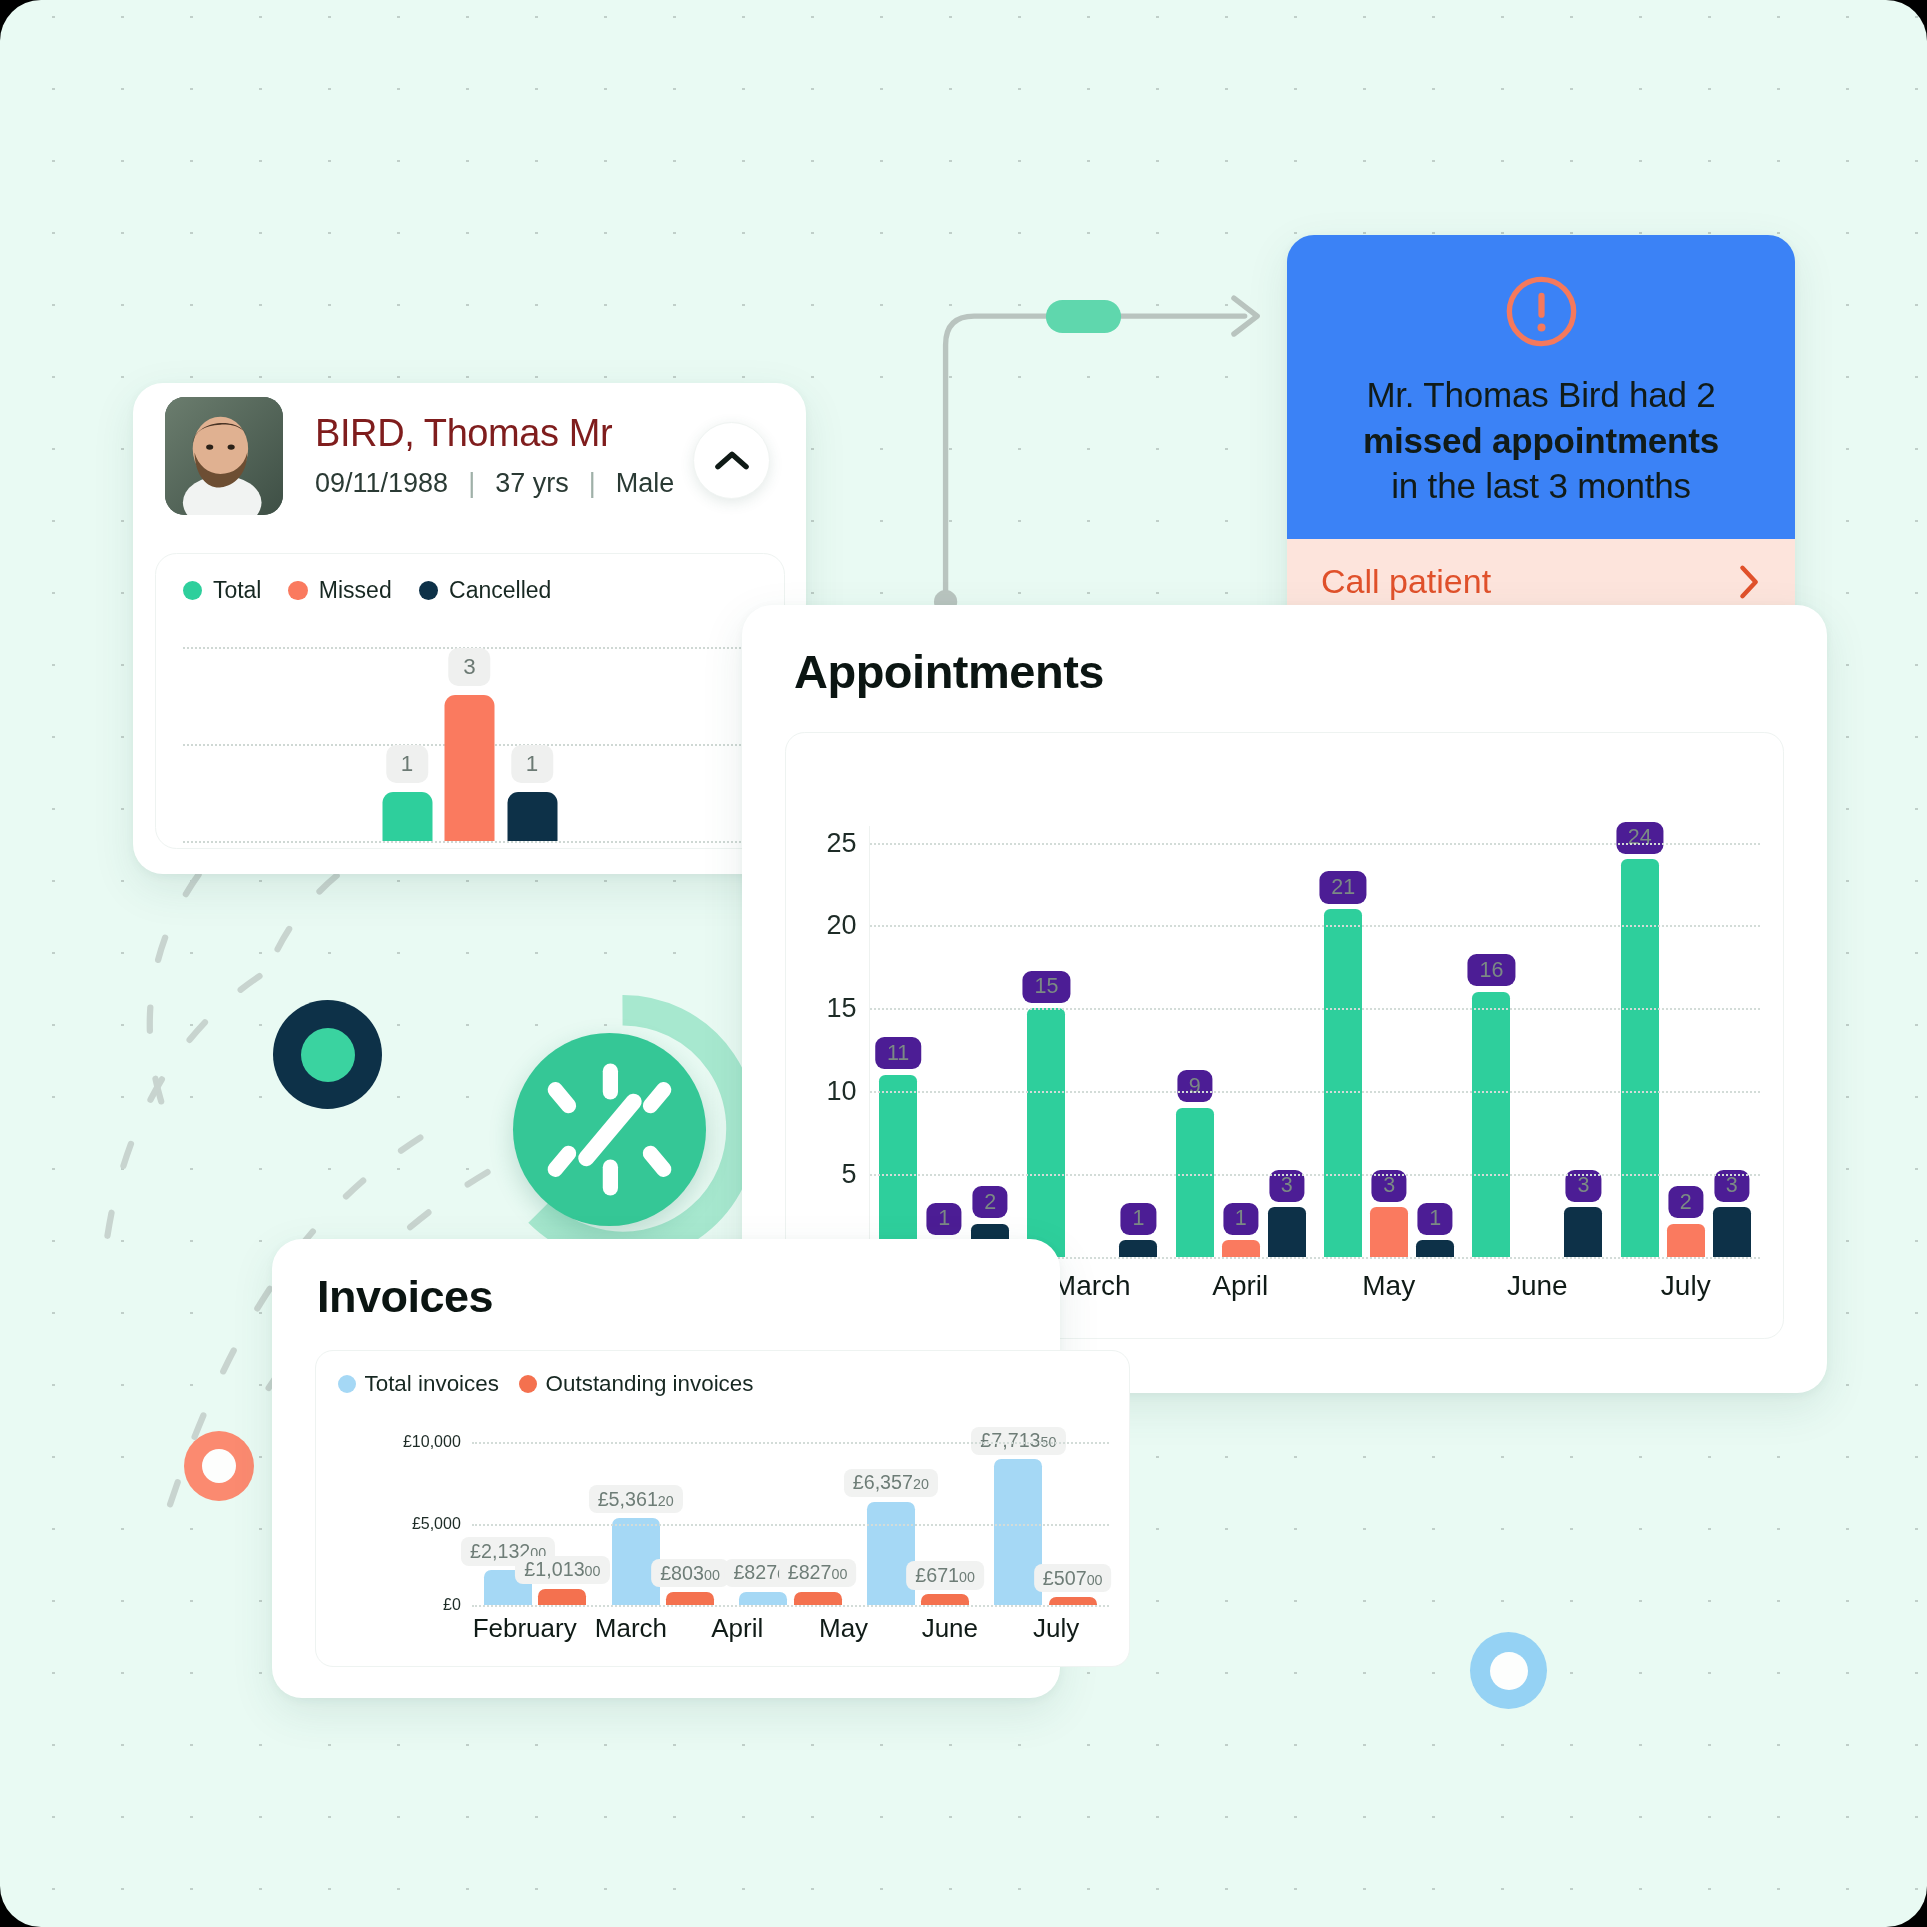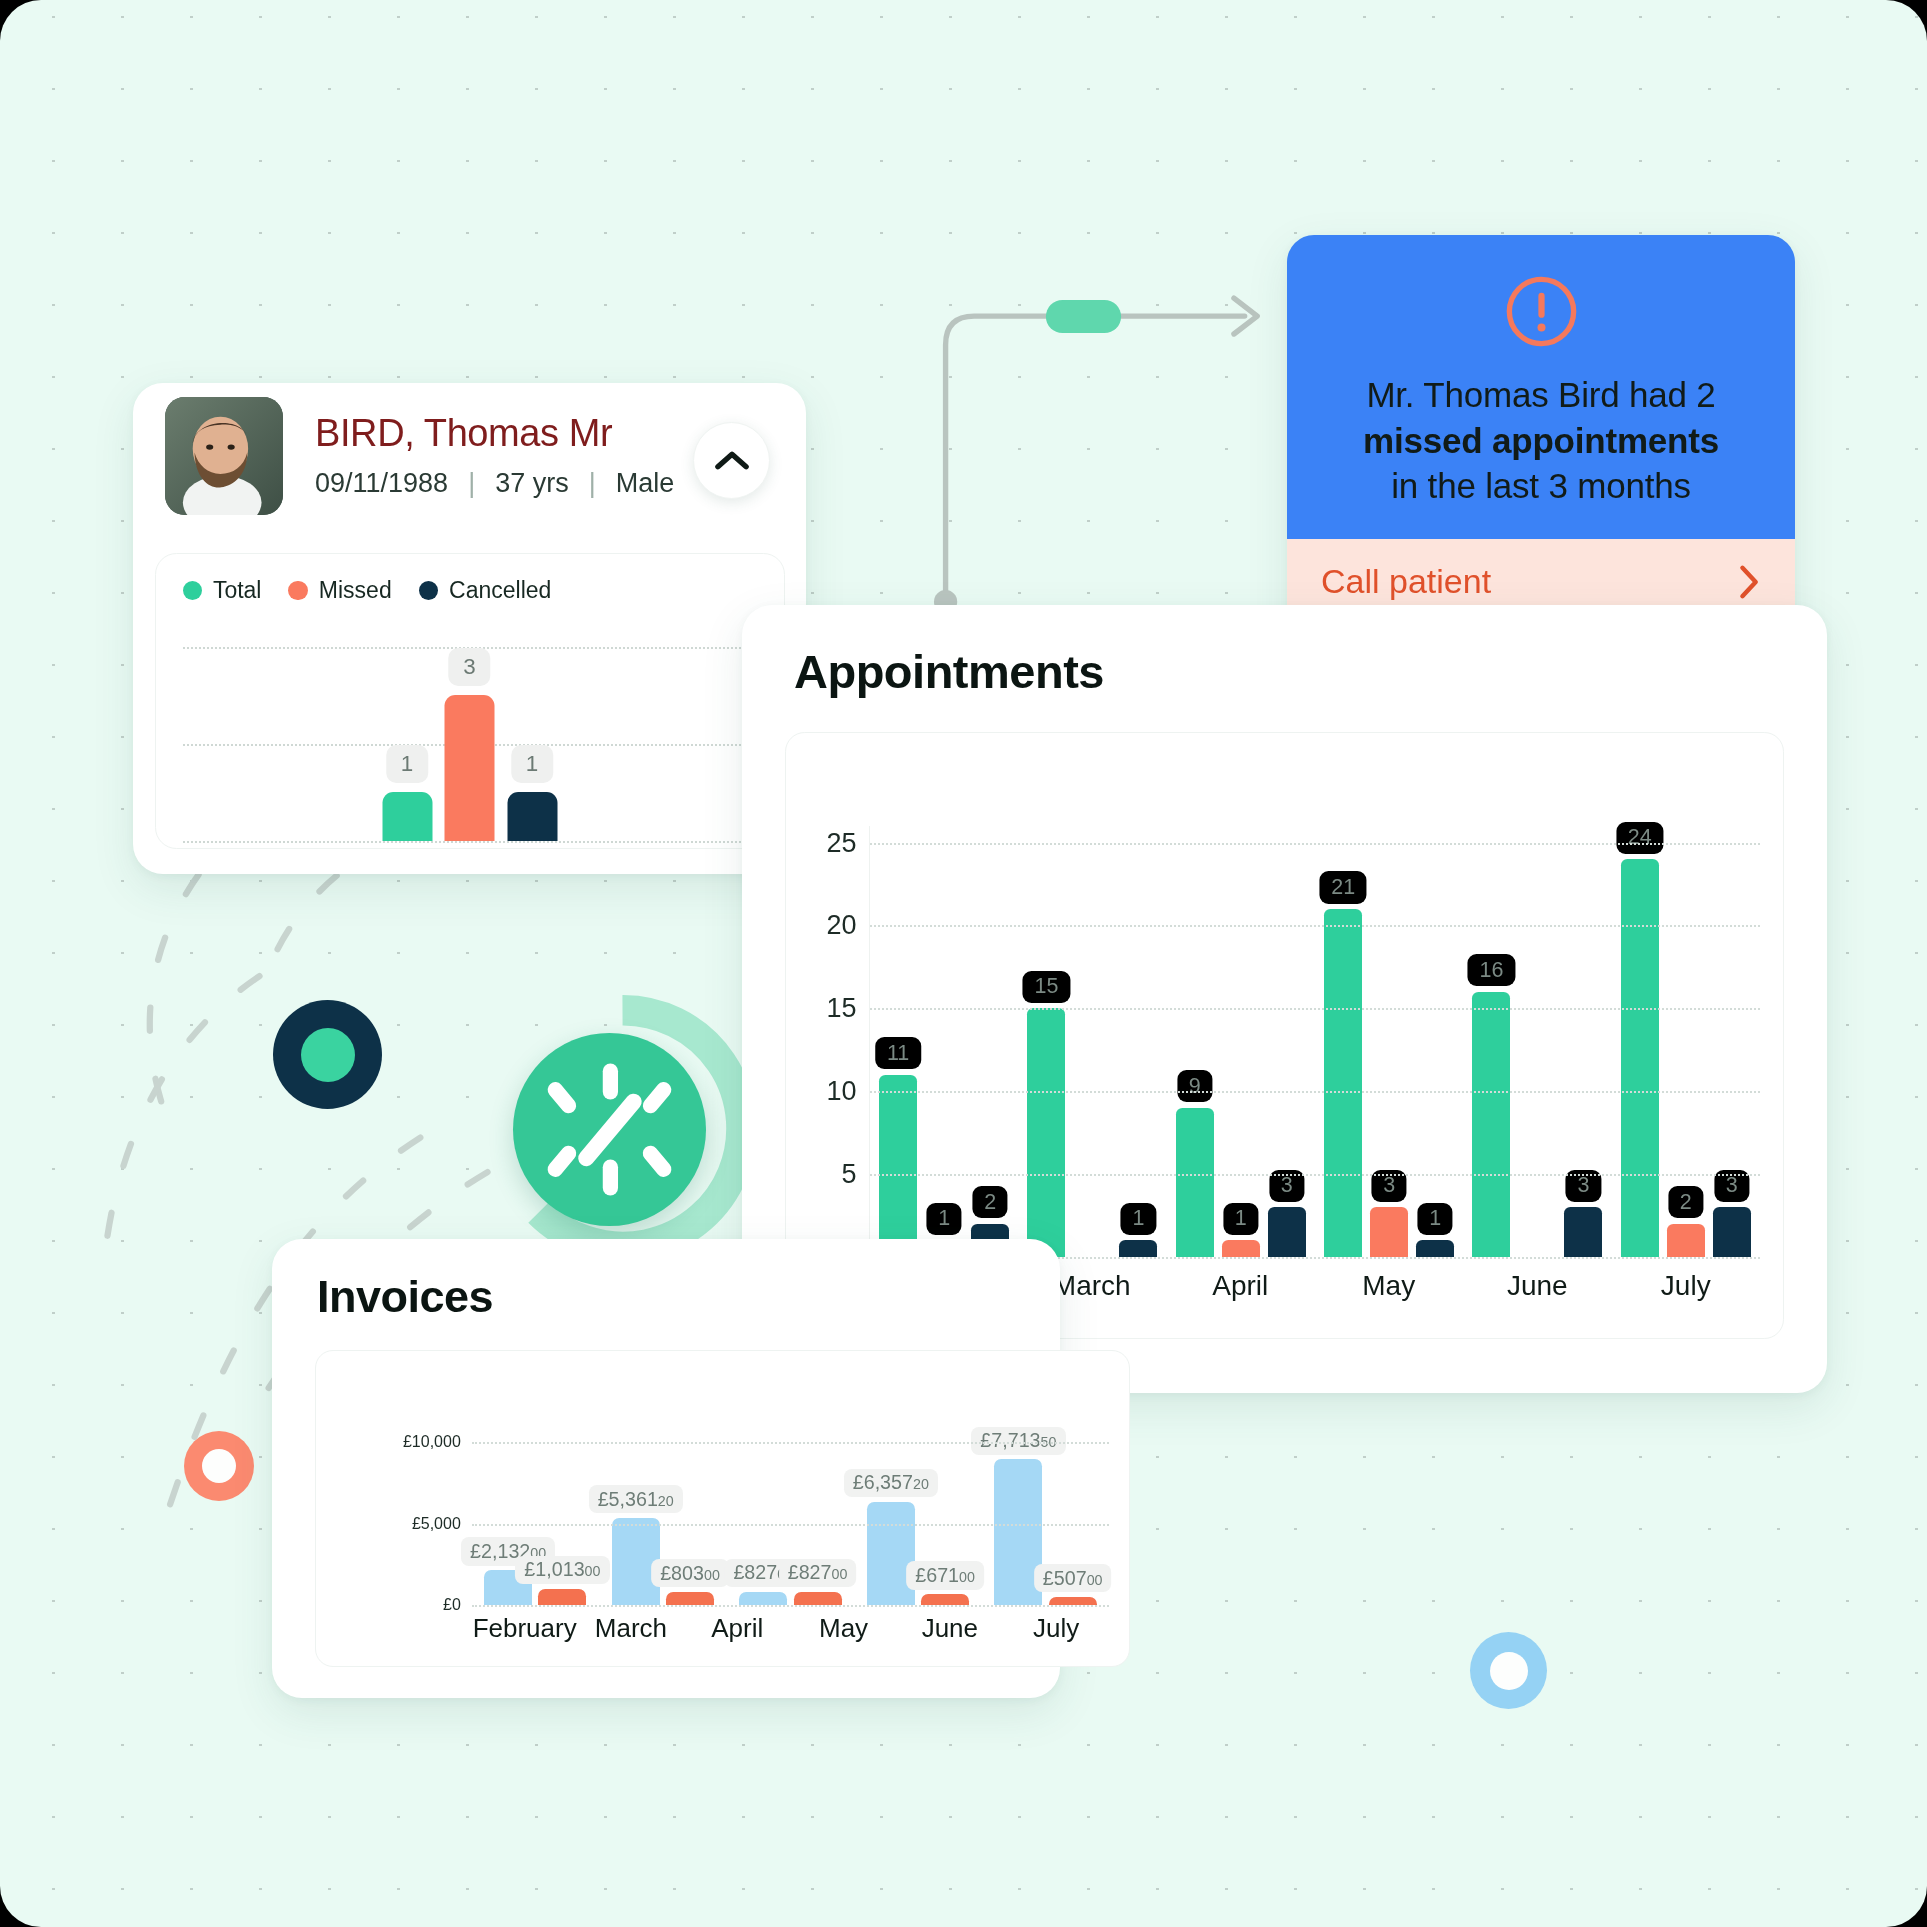--- a/index.html
+++ b/index.html
@@ -100,21 +100,21 @@
   #appt-plot{position:absolute;left:27px;right:23px;top:93px;bottom:0;}
   #appt-axis{position:absolute;left:0;top:0;bottom:81px;width:56px;}
   .ytick{position:absolute;right:12.5px;transform:translateY(-50%);font-size:27px;color:#1d2b26;}
   #appt-area{position:absolute;left:56px;right:0;top:0;bottom:81px;border-left:1.8px solid #eef2f0;}
   .appt-gl{position:absolute;left:0;right:0;height:0;border-top:2.7px dotted #d3dcd8;}
   #appt-groups{position:absolute;left:0;right:0;top:0;bottom:0;display:flex;}
   .gcol{flex:1;position:relative;display:flex;align-items:flex-end;justify-content:center;gap:8px;}
   .abar-wrap{position:relative;display:flex;flex-direction:column;justify-content:flex-end;align-items:center;height:100%;}
   .abar{width:38px;border-radius:6.3px 6.3px 0 0;}
   .alabel{position:absolute;left:50%;transform:translateX(-50%);
-      background:#000000;border-radius:9px;padding:3.6px 11.6px;font-size:21.5px;color:#7b8a84;white-space:nowrap;text-align:right;}
+      background:#4c1d95;border-radius:9px;padding:3.6px 11.6px;font-size:21.5px;color:#7b8a84;white-space:nowrap;text-align:right;}
   #appt-xlabels{position:absolute;left:56px;right:0;bottom:23px;height:45px;display:flex;}
   #appt-xlabels .xl{flex:1;text-align:center;font-size:28px;color:#101b17;}
 
   
   #inv-card{left:272px;top:1239px;width:788px;height:459px;border-radius:30px;}
   #inv-title{position:absolute;left:45px;top:32px;font-size:45px;font-weight:bold;color:#0b1512;letter-spacing:-0.5px;}
   #inv-inner{position:absolute;left:43px;top:111px;width:815px;height:317px;
       border:0.9px solid #eef3f1;border-radius:18px;box-sizing:border-box;padding:19.7px 21.5px 0 21.5px;background:#fff;}
   #inv-legend{display:flex;align-items:center;gap:19.7px;}
   #inv-legend .li{display:flex;align-items:center;gap:9px;font-size:22.4px;color:#172822;white-space:nowrap;}
@@ -393,20 +393,30 @@
             <div class="xl">June</div>
             <div class="xl">July</div>
           </div>
       </div>
     </div>
   </div>
 
   <div class="card" id="inv-card">
     <div id="inv-title">Invoices</div>
     <div id="inv-inner">
+      <div id="inv-legend">
+        <div class="li">
+          <span class="dot" style="background:#a5d8f5"></span>
+          <span>Total invoices</span>
+        </div>
+        <div class="li">
+          <span class="dot" style="background:#f4714f"></span>
+          <span>Outstanding invoices</span>
+        </div>
+      </div>
       <div id="inv-plot">
         <div id="inv-axis">
             <div class="iytick" style="top: 100%;">£0</div>
             <div class="iytick" style="top: 54.5455%;">£5,000</div>
             <div class="iytick" style="top: 9.09091%;">£10,000</div>
           </div>
         <div id="inv-area">
           <div id="inv-groups">
               <div class="igcol">
                 <div class="ibar-wrap">

